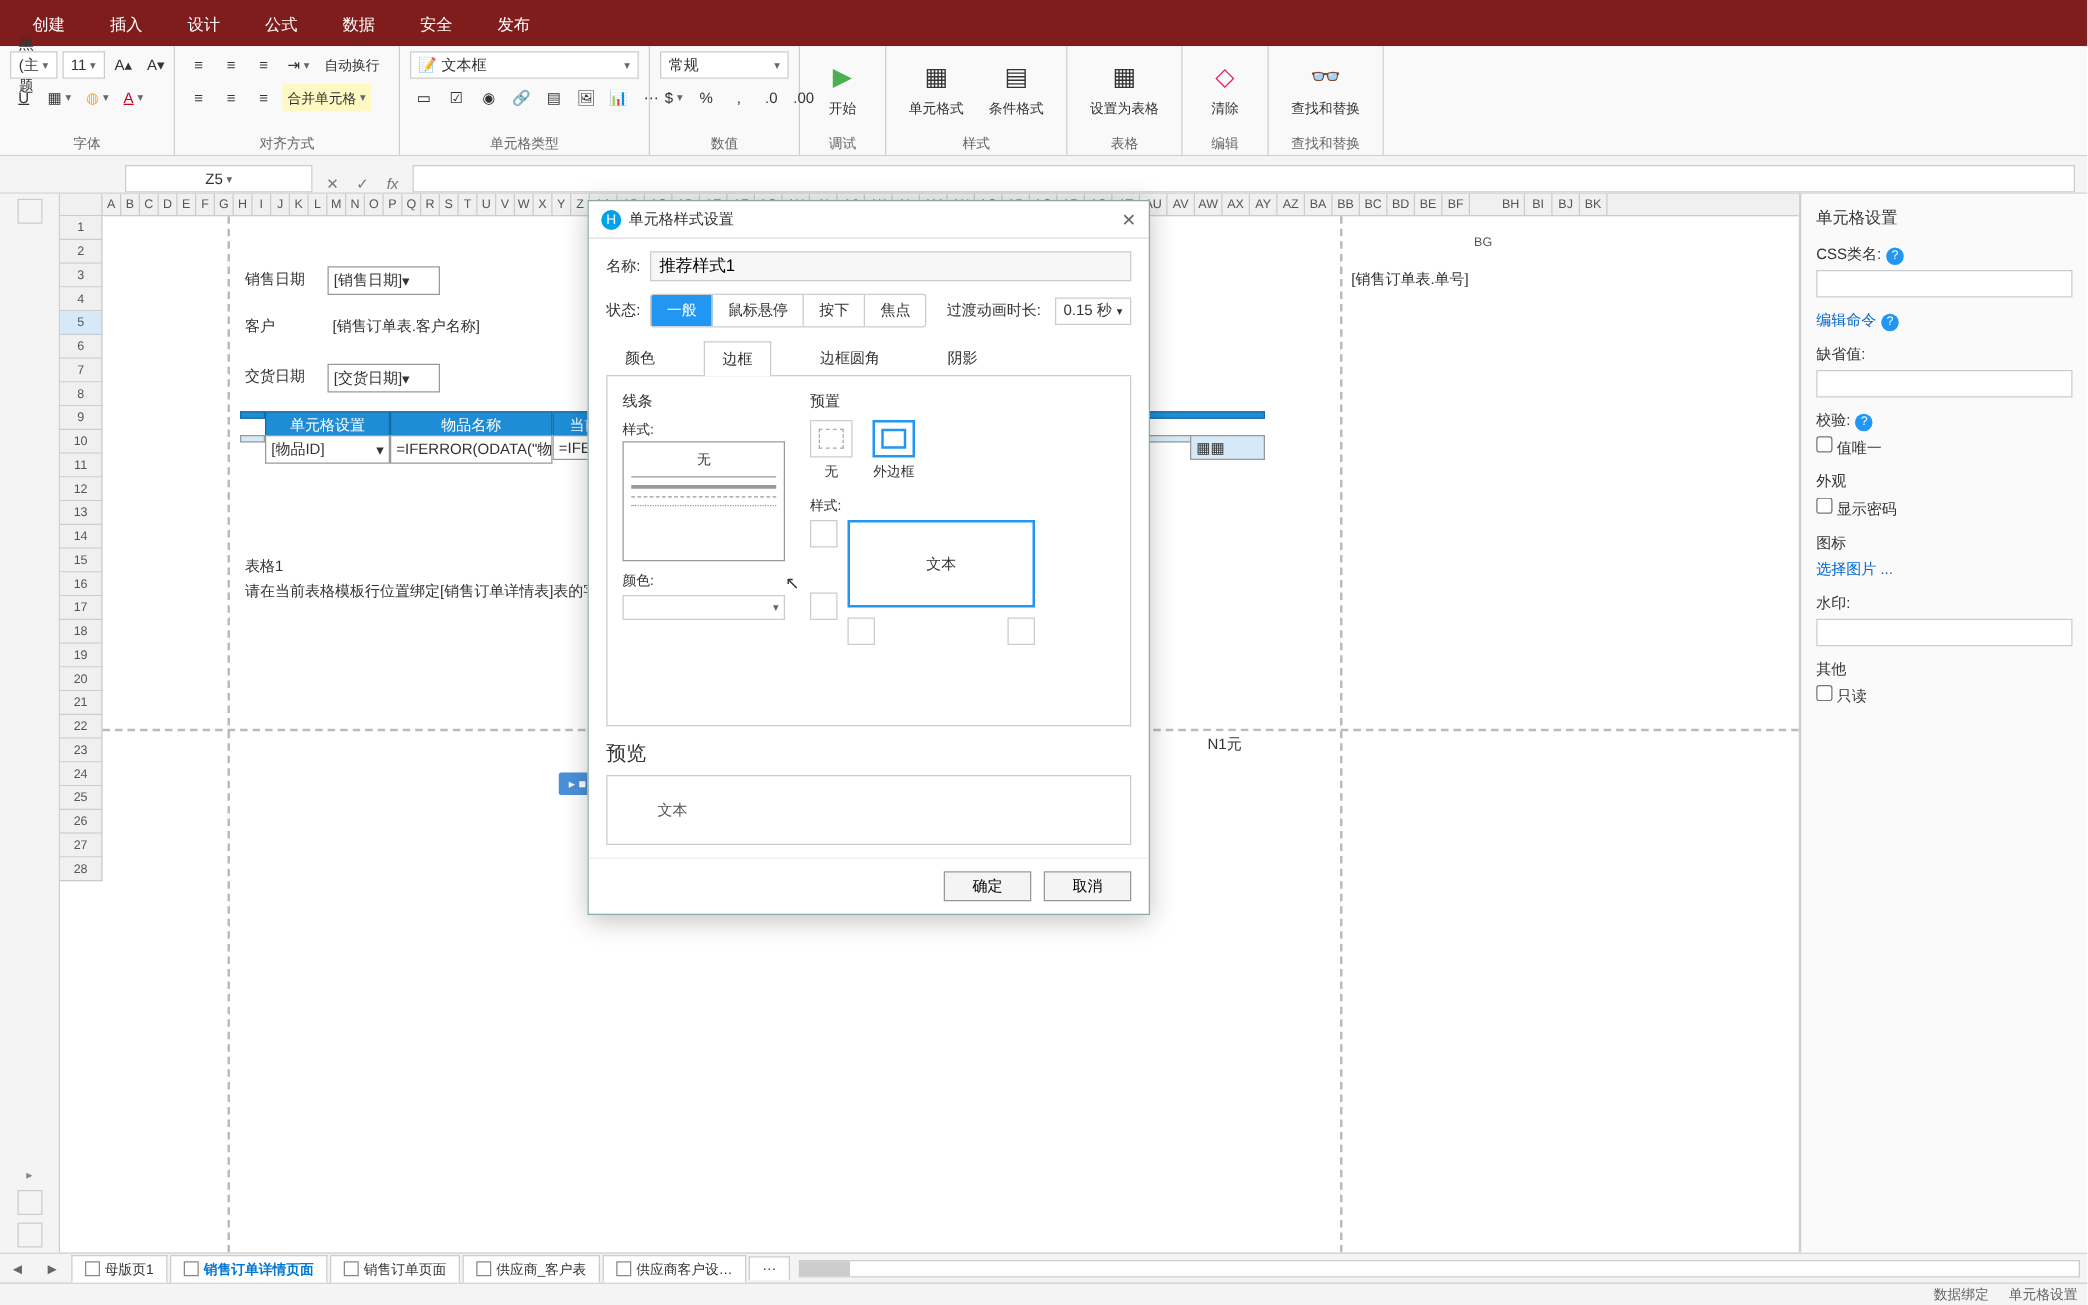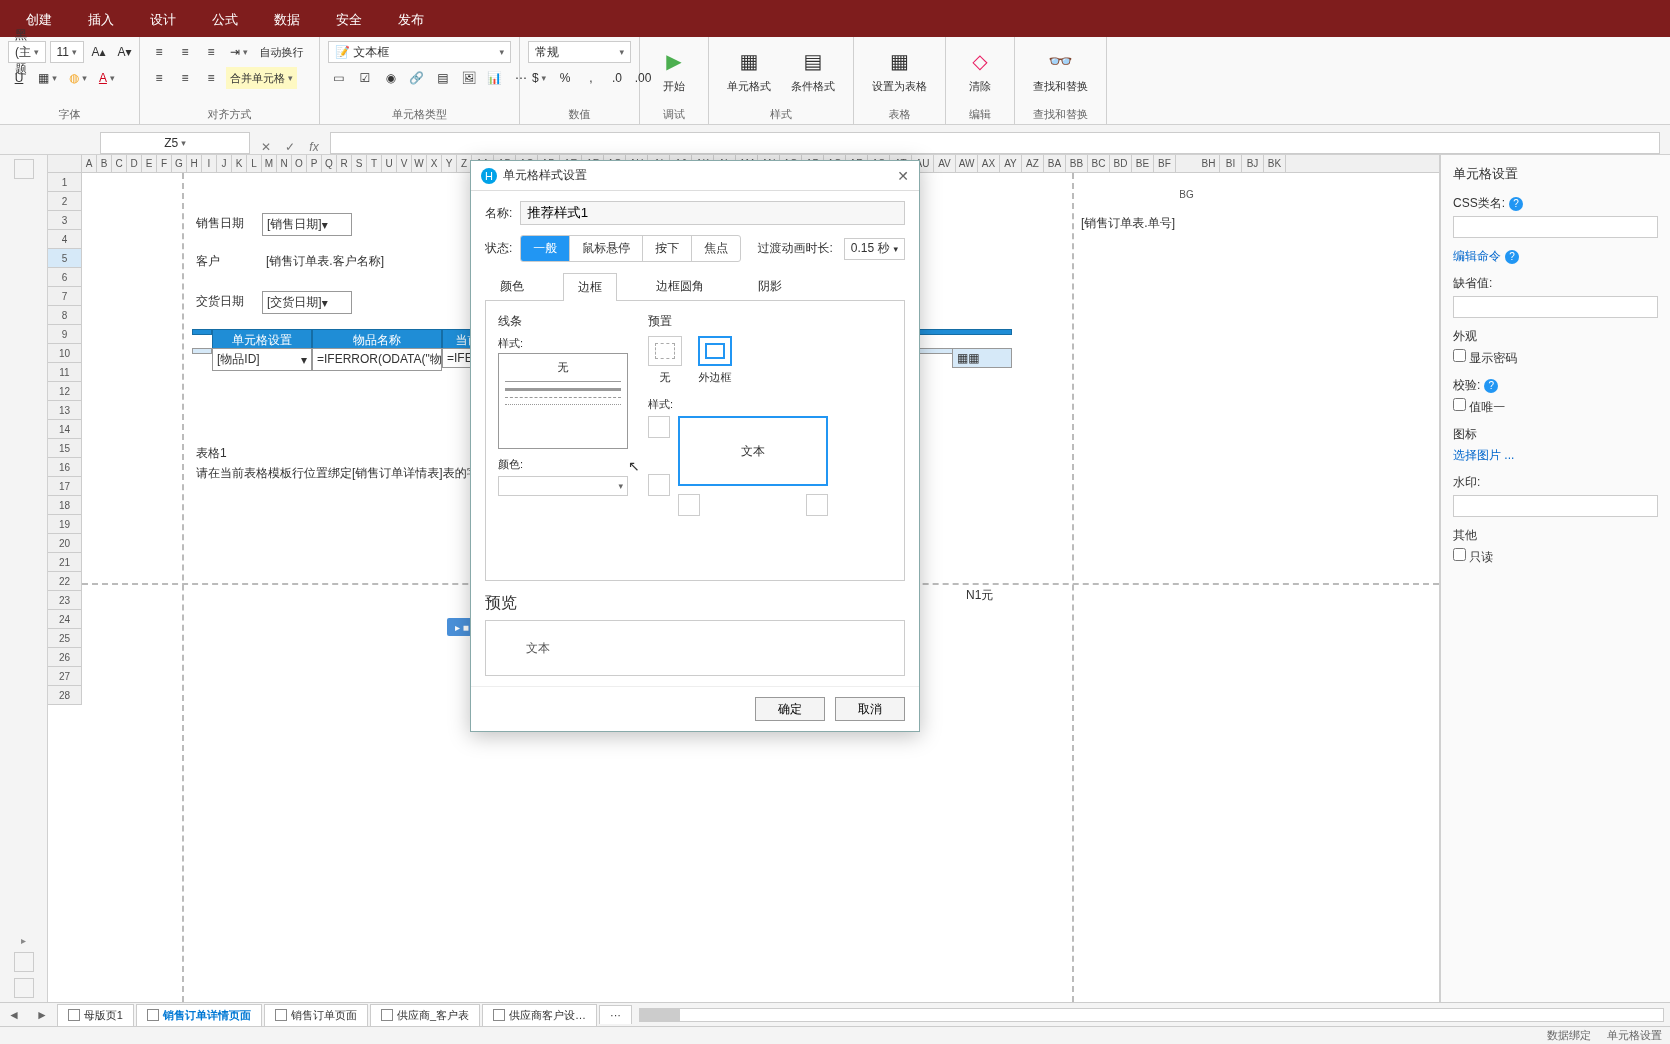--- a/index.html
+++ b/index.html
@@ -423,26 +423,26 @@
       </div>
     </div>
   </div>
 
   <div class="rpanel">
     <h3>单元格设置</h3>
     <div class="fld"><label><span>CSS类名:</span><span class="help">?</span></label><input type="text" style=""></div>
     <div class="fld"><span class="link">编辑命令</span><span class="help">?</span></div>
     <div class="fld"><label>缺省值:</label><input type="text" style=""></div>
     <div class="fld">
+        <label><span>校验:</span><span class="help">?</span></label>
+        <label><input type="checkbox" style=""> <span>值唯一</span></label>
+      </div>
+    <div class="fld">
         <label>外观</label>
         <label><input type="checkbox" style=""> <span>显示密码</span></label>
-      </div>
-    <div class="fld">
-        <label><span>校验:</span><span class="help">?</span></label>
-        <label><input type="checkbox" style=""> <span>值唯一</span></label>
       </div>
     <div class="fld"><label>图标</label><span class="link">选择图片 ...</span></div>
     <div class="fld"><label>水印:</label><input type="text" style=""></div>
     <div class="fld">
         <label>其他</label>
         <label><input type="checkbox" style=""> <span>只读</span></label>
       </div>
   </div>
 </div>
 

